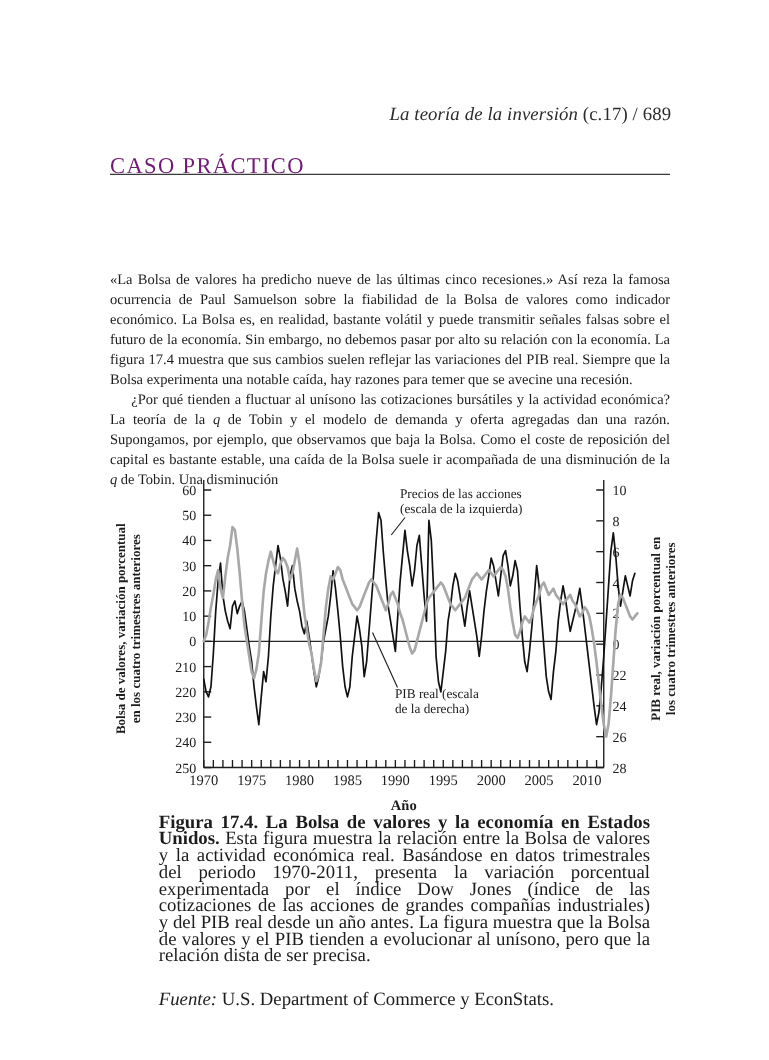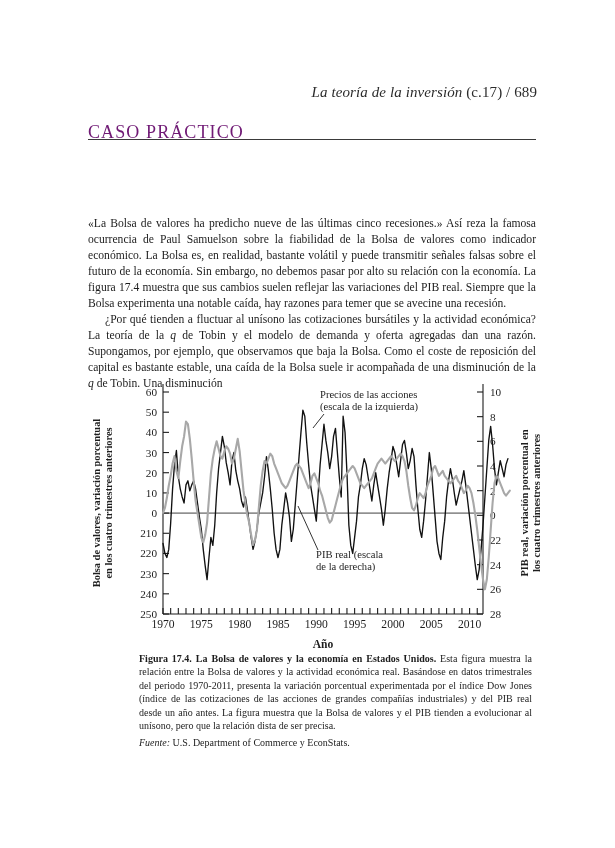--- a/index.html
+++ b/index.html
@@ -43,26 +43,26 @@
   .body p.ind{text-indent:17px;}
   .body i{font-style:italic;}
 
   
   .figure{position:absolute;left:92px;top:378px;width:456px;height:272px;}
 
   .fig-svg{display:block;}
 
   
   .caption{
-    position:absolute;left:139px;top:652px;width:393px;
-    font-size:10px;line-height:13.4px;text-align:justify;color:#1c1c1c;
+    position:absolute;left:127px;top:652px;width:393px;
+    font-size:15px;line-height:13.4px;text-align:justify;color:#1c1c1c;
   }
   .caption p{margin:0;}
   .caption b{font-weight:bold;}
-  .caption .src{margin-top:4px;}
+  .caption .src{margin-top:21px;}
   .caption .src i{font-style:italic;}
 
   
   .axtxt{font-family:"Liberation Serif", serif;fill:#1d1d1d;}
 </style>
 </head>
 <body>
 
 <div class="page">
 

